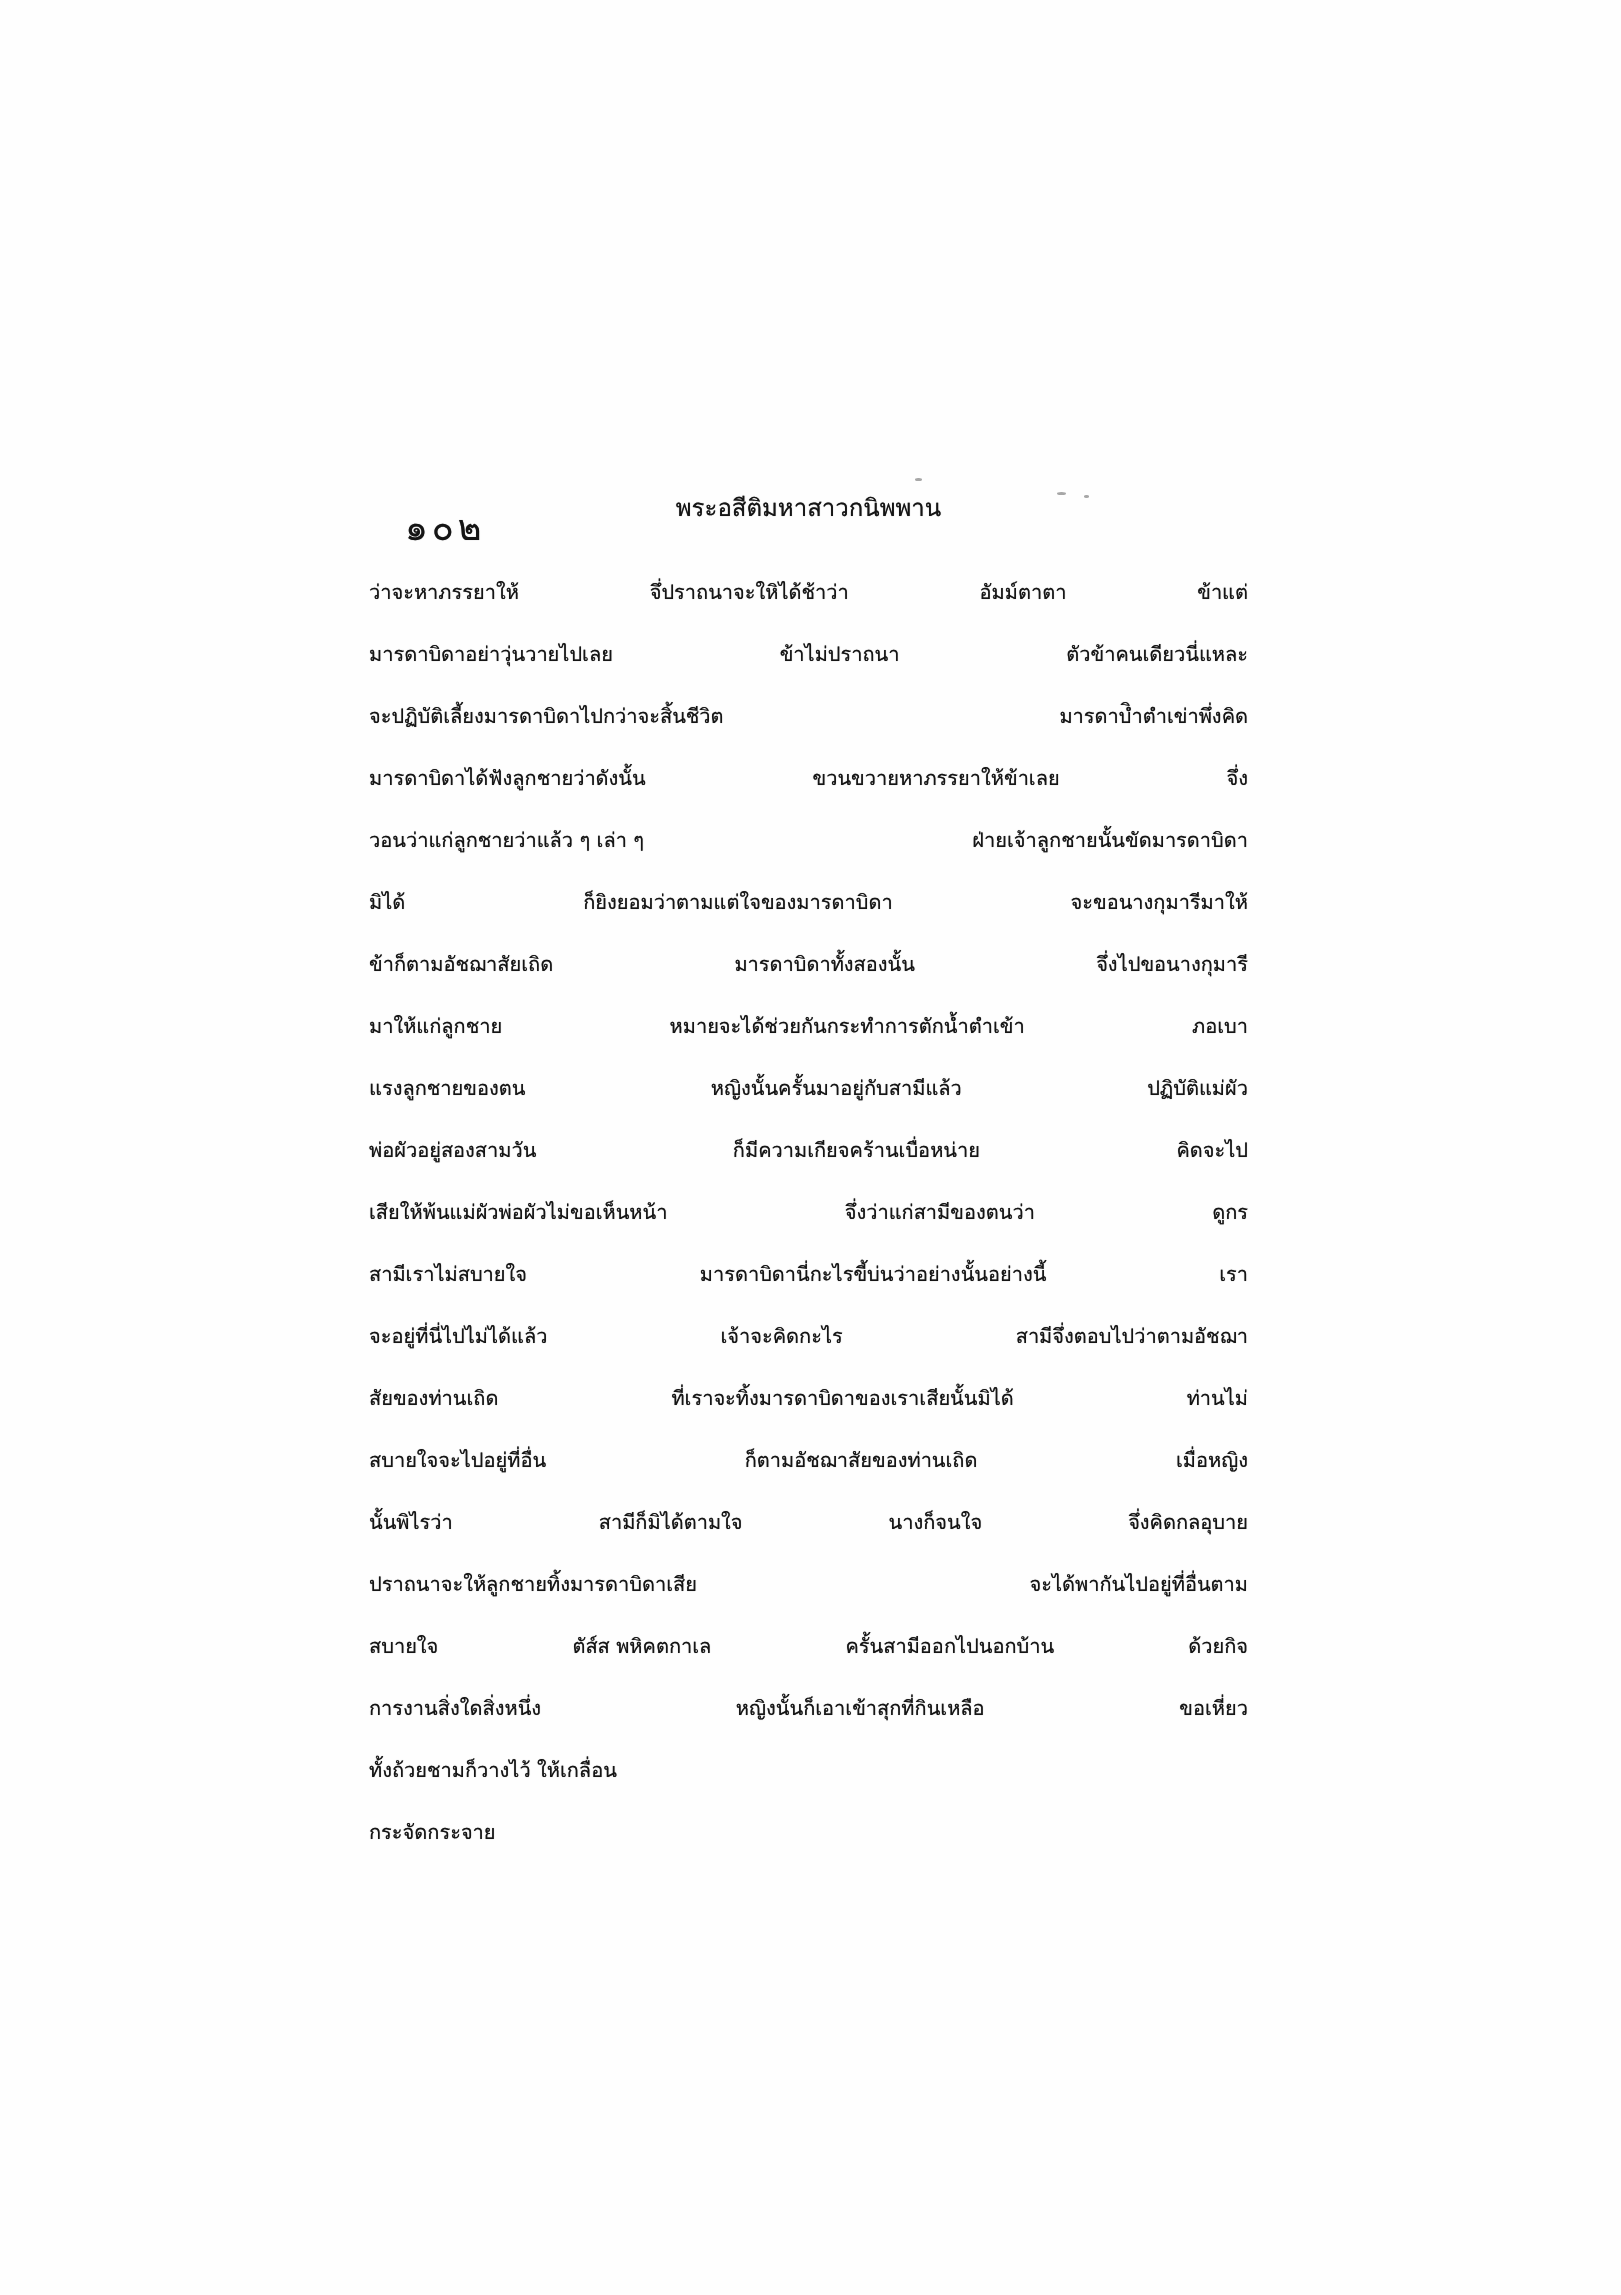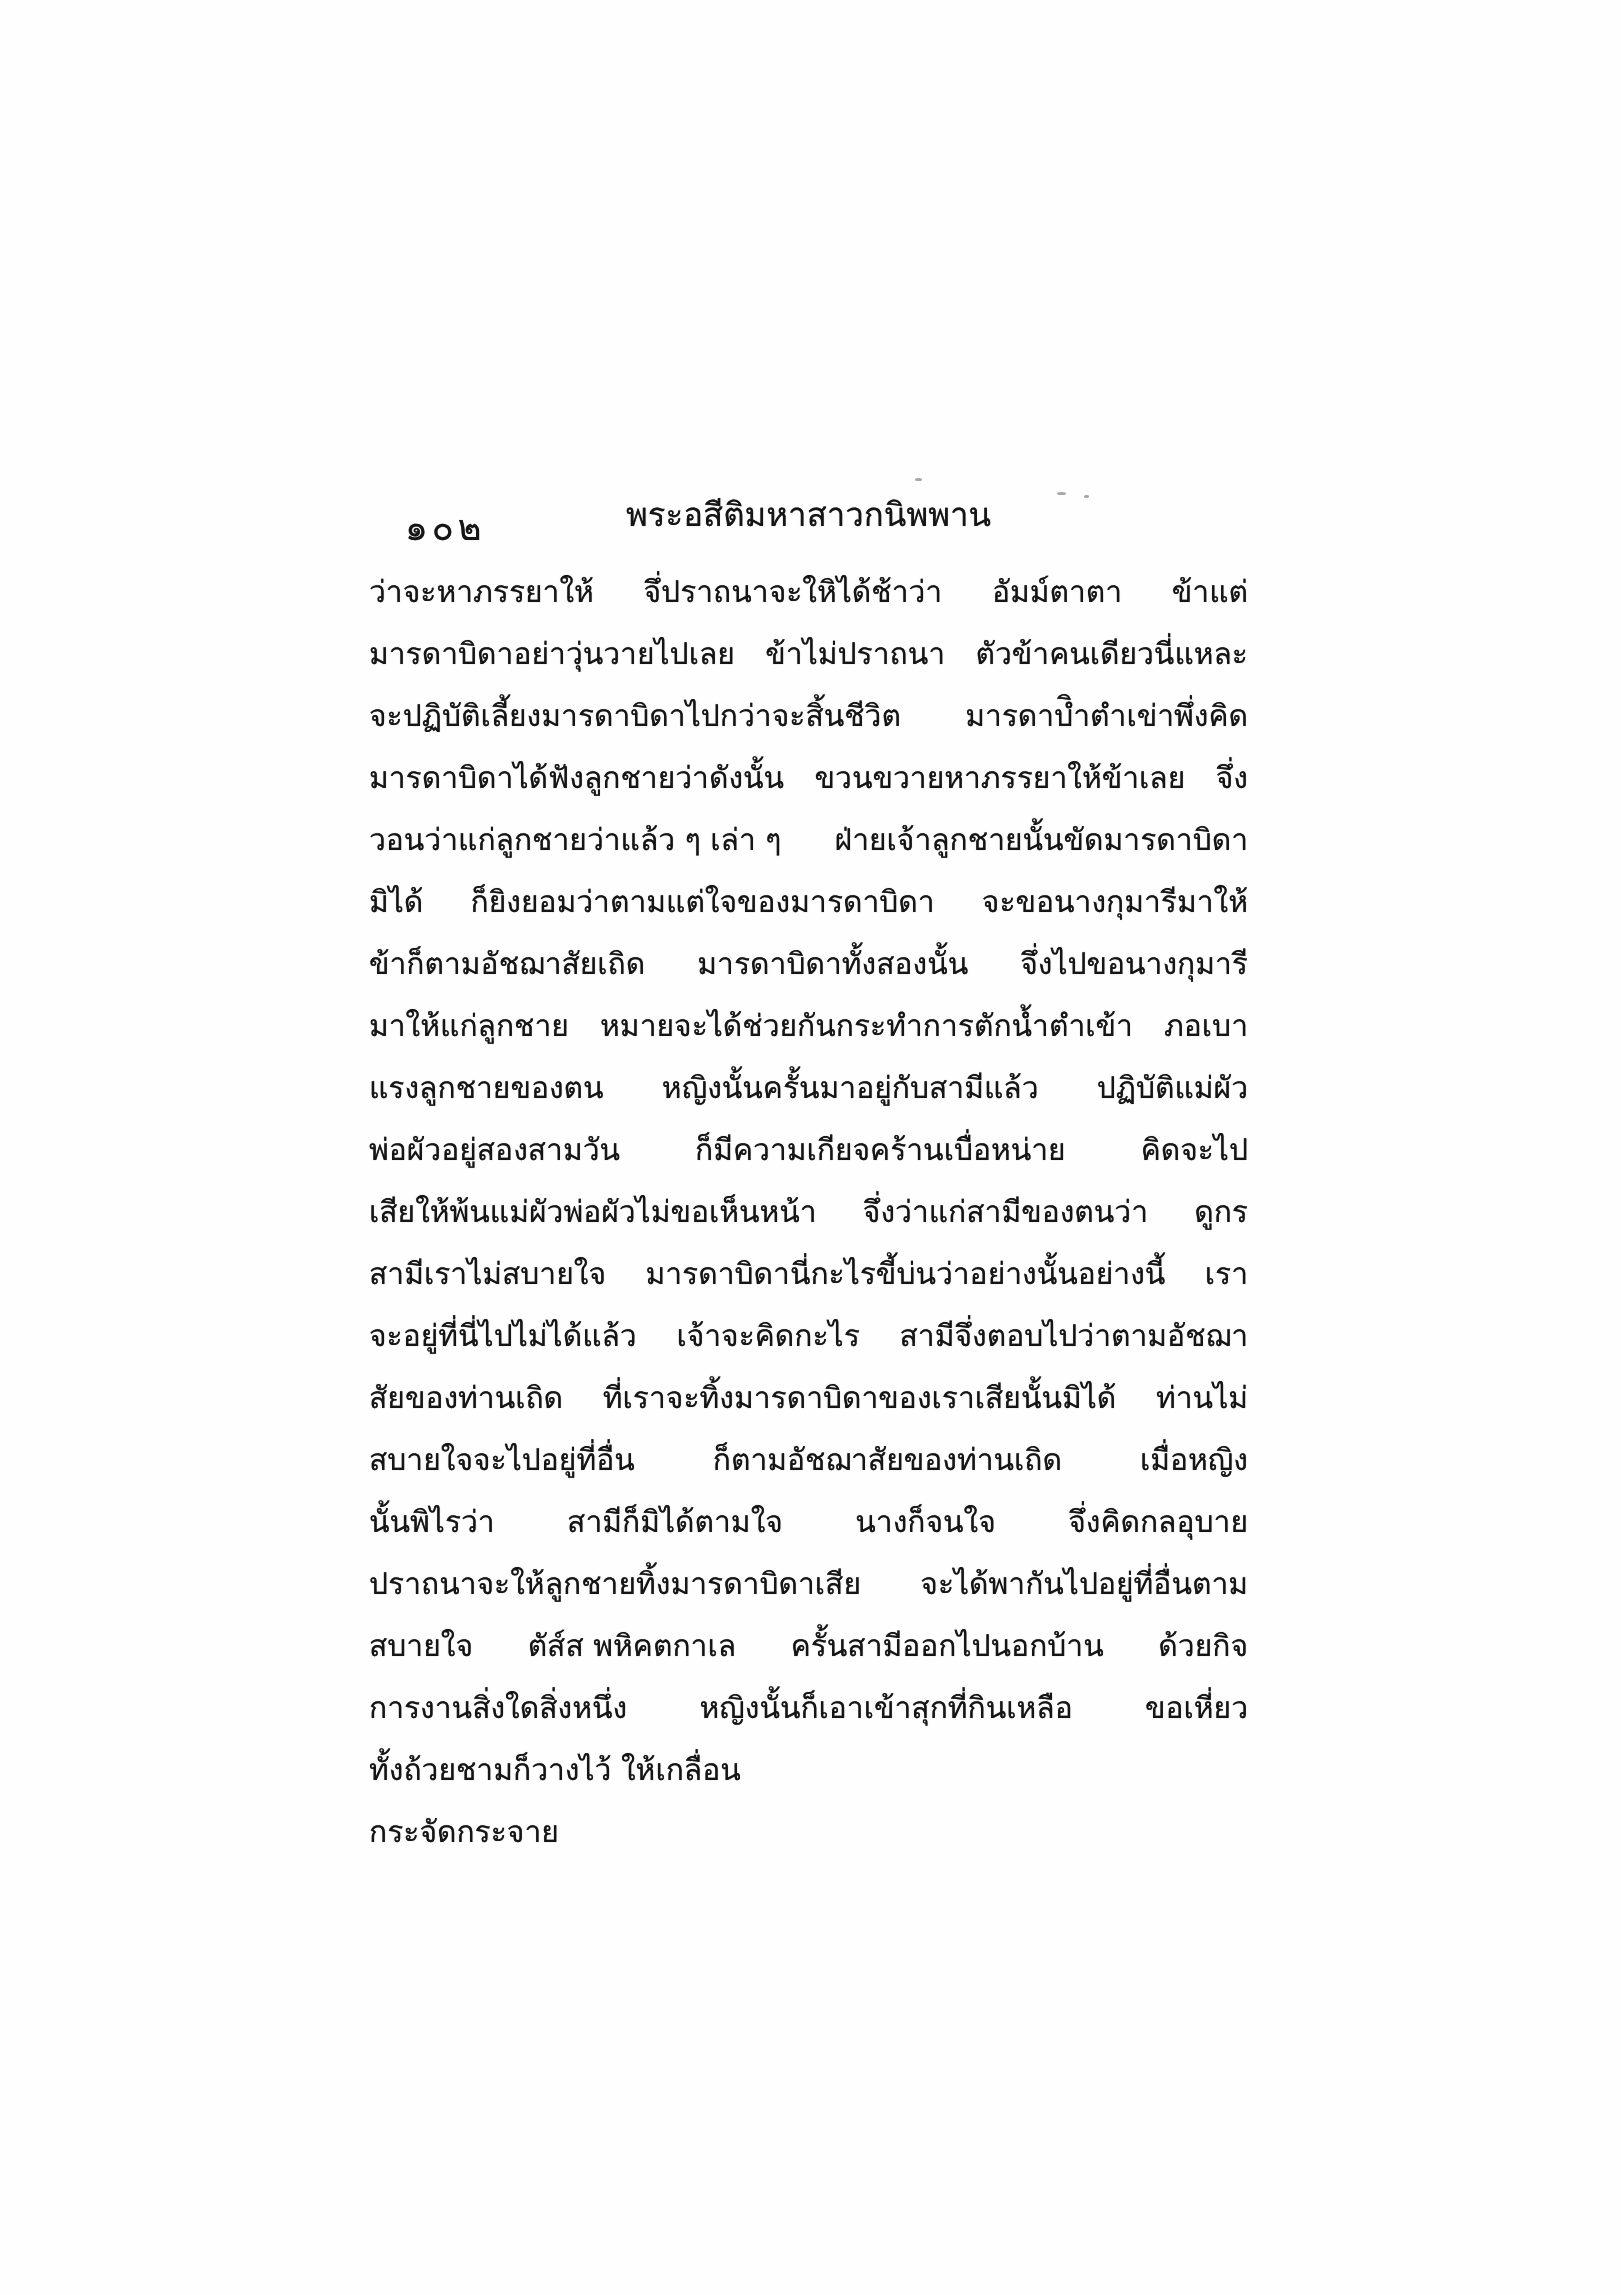--- a/index.html
+++ b/index.html
@@ -31,36 +31,36 @@
     letter-spacing: 4px;
     text-shadow: 0 0 0.7px rgba(0,0,0,0.65);
     margin-left: 8px;
   }
   .page-title {
     position: absolute;
     left: 0;
     right: 0;
     top: 0;
     text-align: center;
-    font-size: 33px;
+    font-size: 24px;
     text-shadow: 0 0 0.7px rgba(0,0,0,0.75);
     white-space: nowrap;
   }
   .body-text {
     position: absolute;
     top: 561px;
     left: 369px;
     width: 879px;
   }
   .line {
     display: flex;
     justify-content: space-between;
     align-items: baseline;
     height: 62px;
-    font-size: 30px;
+    font-size: 20px;
     line-height: 62px;
     white-space: nowrap;
     text-shadow: 0 0 0.7px rgba(0,0,0,0.7);
     text-align: right;
   }
   .line span {
     display: inline-block;
   }
   
   .speck {

